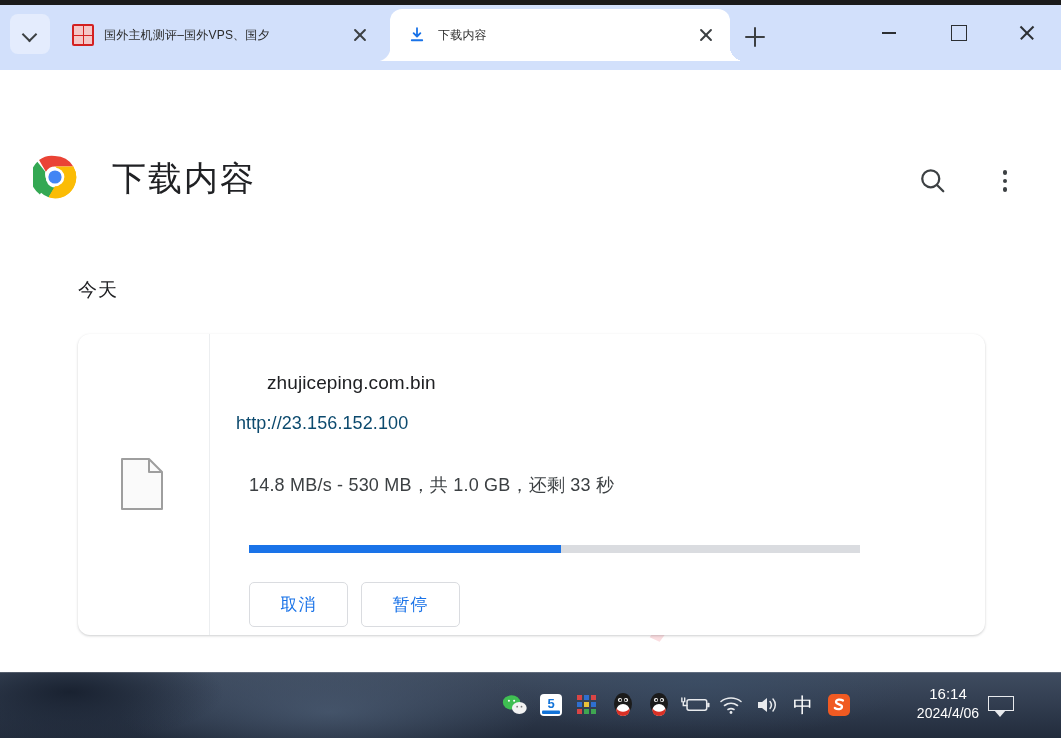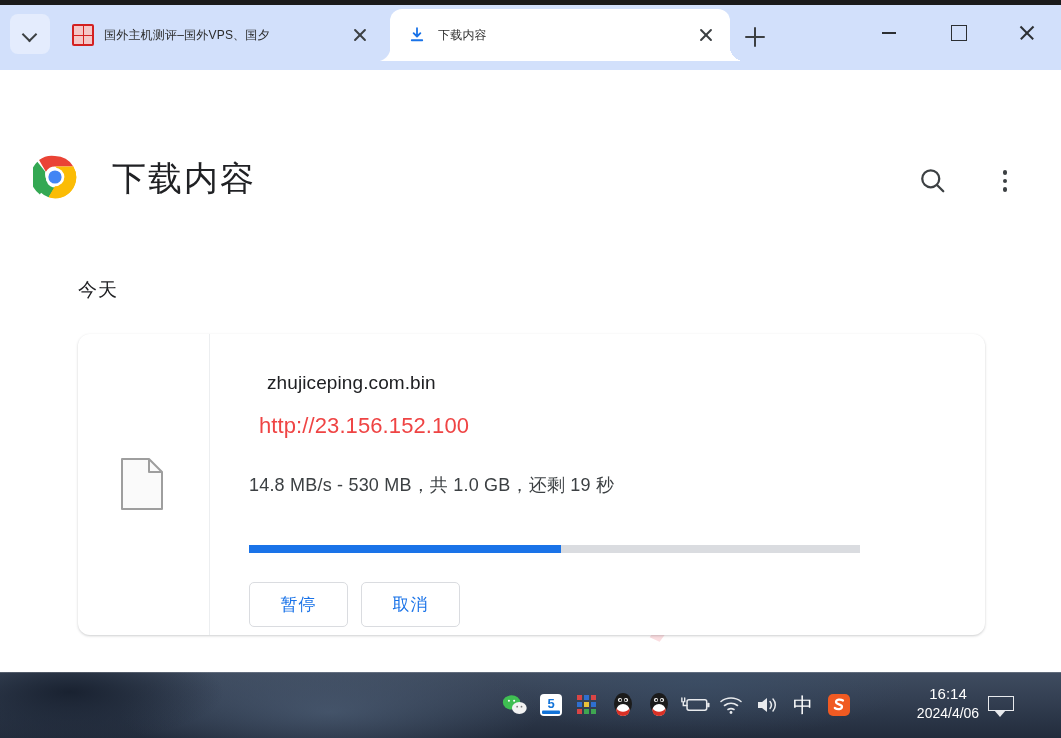--- a/index.html
+++ b/index.html
@@ -219,22 +219,22 @@
   }
   .file-icon {
     position: absolute; left: 43px; top: 124px;
     width: 42px; height: 52px;
   }
   .dl-name {
     position: absolute; left: 189px; top: 38px;
     font-size: 19px; color: #202124; font-weight: 500; letter-spacing: .1px;
   }
   .dl-url {
-    position: absolute; left: 181px; top: 79px;
-    font-size: 22px; color: #ef4444; letter-spacing: .1px;
+    position: absolute; left: 158px; top: 79px;
+    font-size: 18px; color: #0c4a6e; letter-spacing: .1px;
   }
   .dl-status {
     position: absolute; left: 171px; top: 139px;
     font-size: 18px; color: #3c4043; letter-spacing: .2px;
   }
   .progress-track {
     position: absolute; left: 171px; top: 211px;
     width: 611px; height: 8px; border-radius: 0;
     background: #dadce0;
   }
@@ -459,29 +459,29 @@
     <div class="dl-card">
       <div class="dl-divider"></div>
 
       <svg class="file-icon" viewBox="0 0 42 52">
         <path d="M1 1h27l13 13v37H1z" fill="#fafafa" stroke="#9e9e9e" stroke-width="2" stroke-linejoin="round"></path>
         <path d="M28 1v13h13" fill="none" stroke="#9e9e9e" stroke-width="2" stroke-linejoin="round"></path>
       </svg>
 
       <div class="dl-name">zhujiceping.com.bin</div>
       <div class="dl-url">http://23.156.152.100</div>
-      <div class="dl-status">14.8 MB/s - 530 MB，共 1.0 GB，还剩 19 秒</div>
+      <div class="dl-status">14.8 MB/s - 530 MB，共 1.0 GB，还剩 33 秒</div>
 
       <div class="progress-track" style="background: rgb(218, 220, 224);">
         <div class="progress-fill" id="progress-fill" style="width: 51%; background: rgb(26, 115, 232);"></div>
       </div>
 
       <div class="dl-actions">
+        <button class="act-btn">取消</button>
         <button class="act-btn">暂停</button>
-        <button class="act-btn">取消</button>
       </div>
     </div>
   </div>
 
   <div class="taskbar">
     <div class="tb-edge"></div>
 
     <div class="tray">
       <div class="tray-ico">
         <svg width="26" height="22" viewBox="0 0 30 24">

